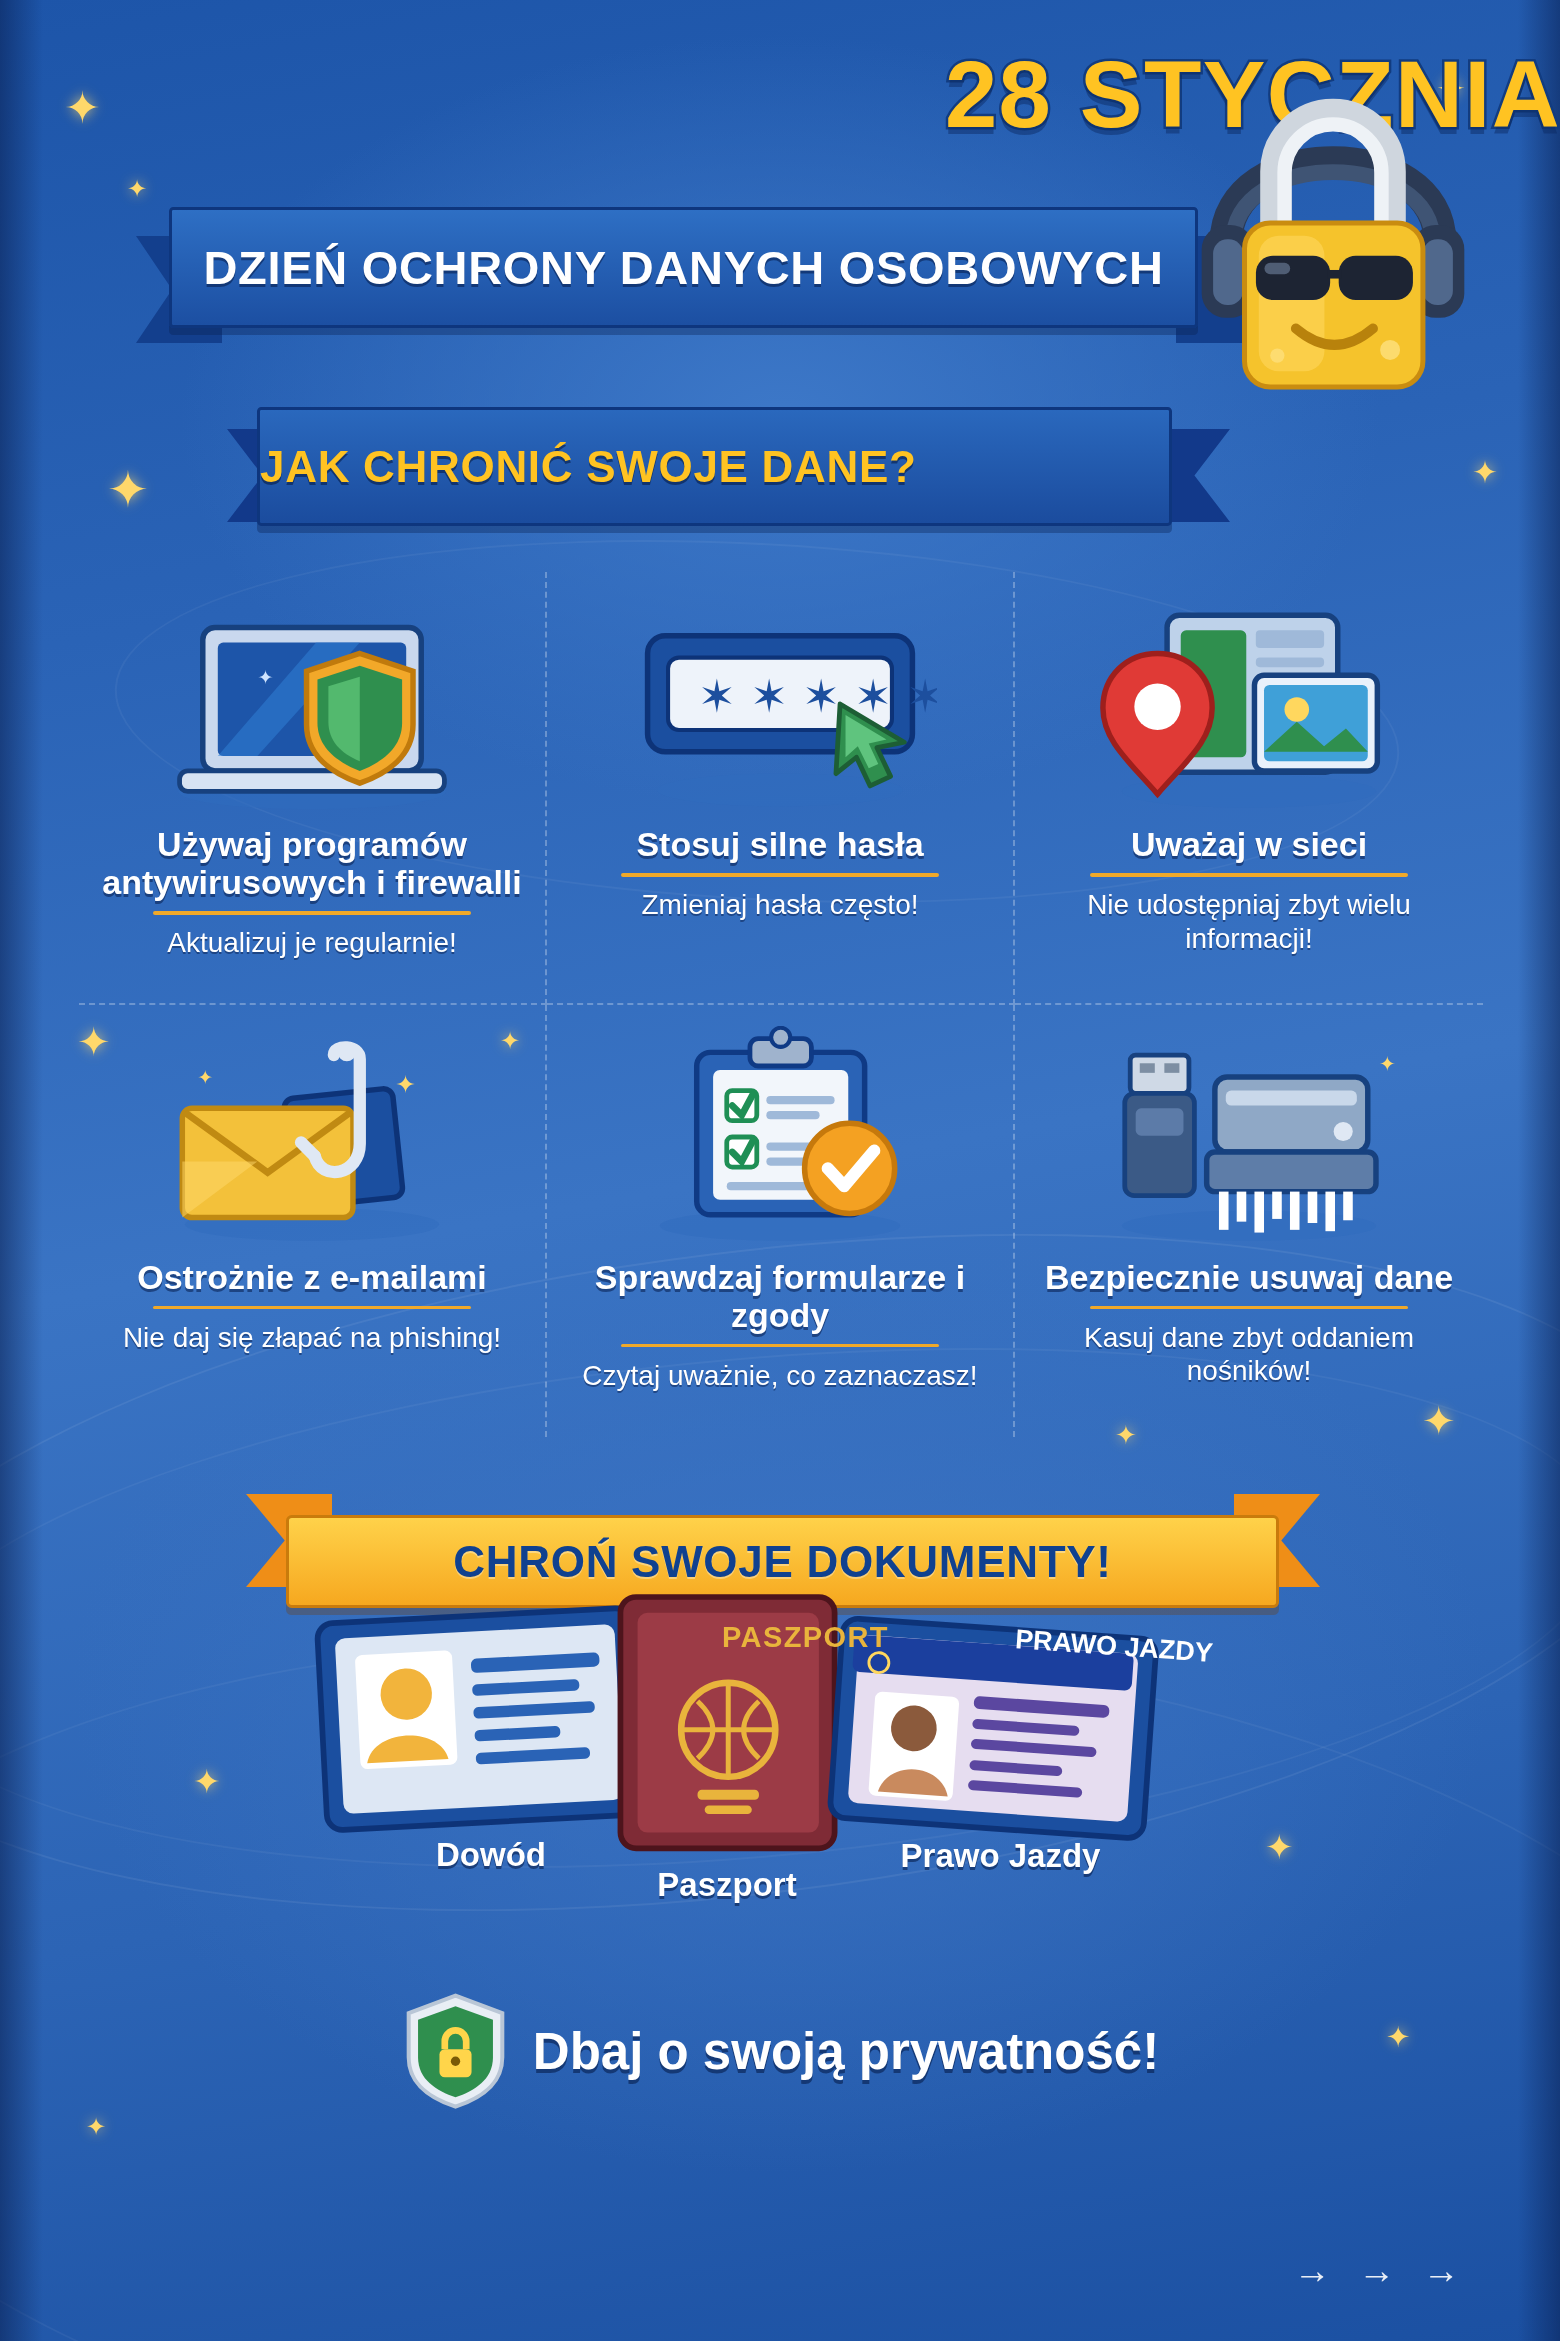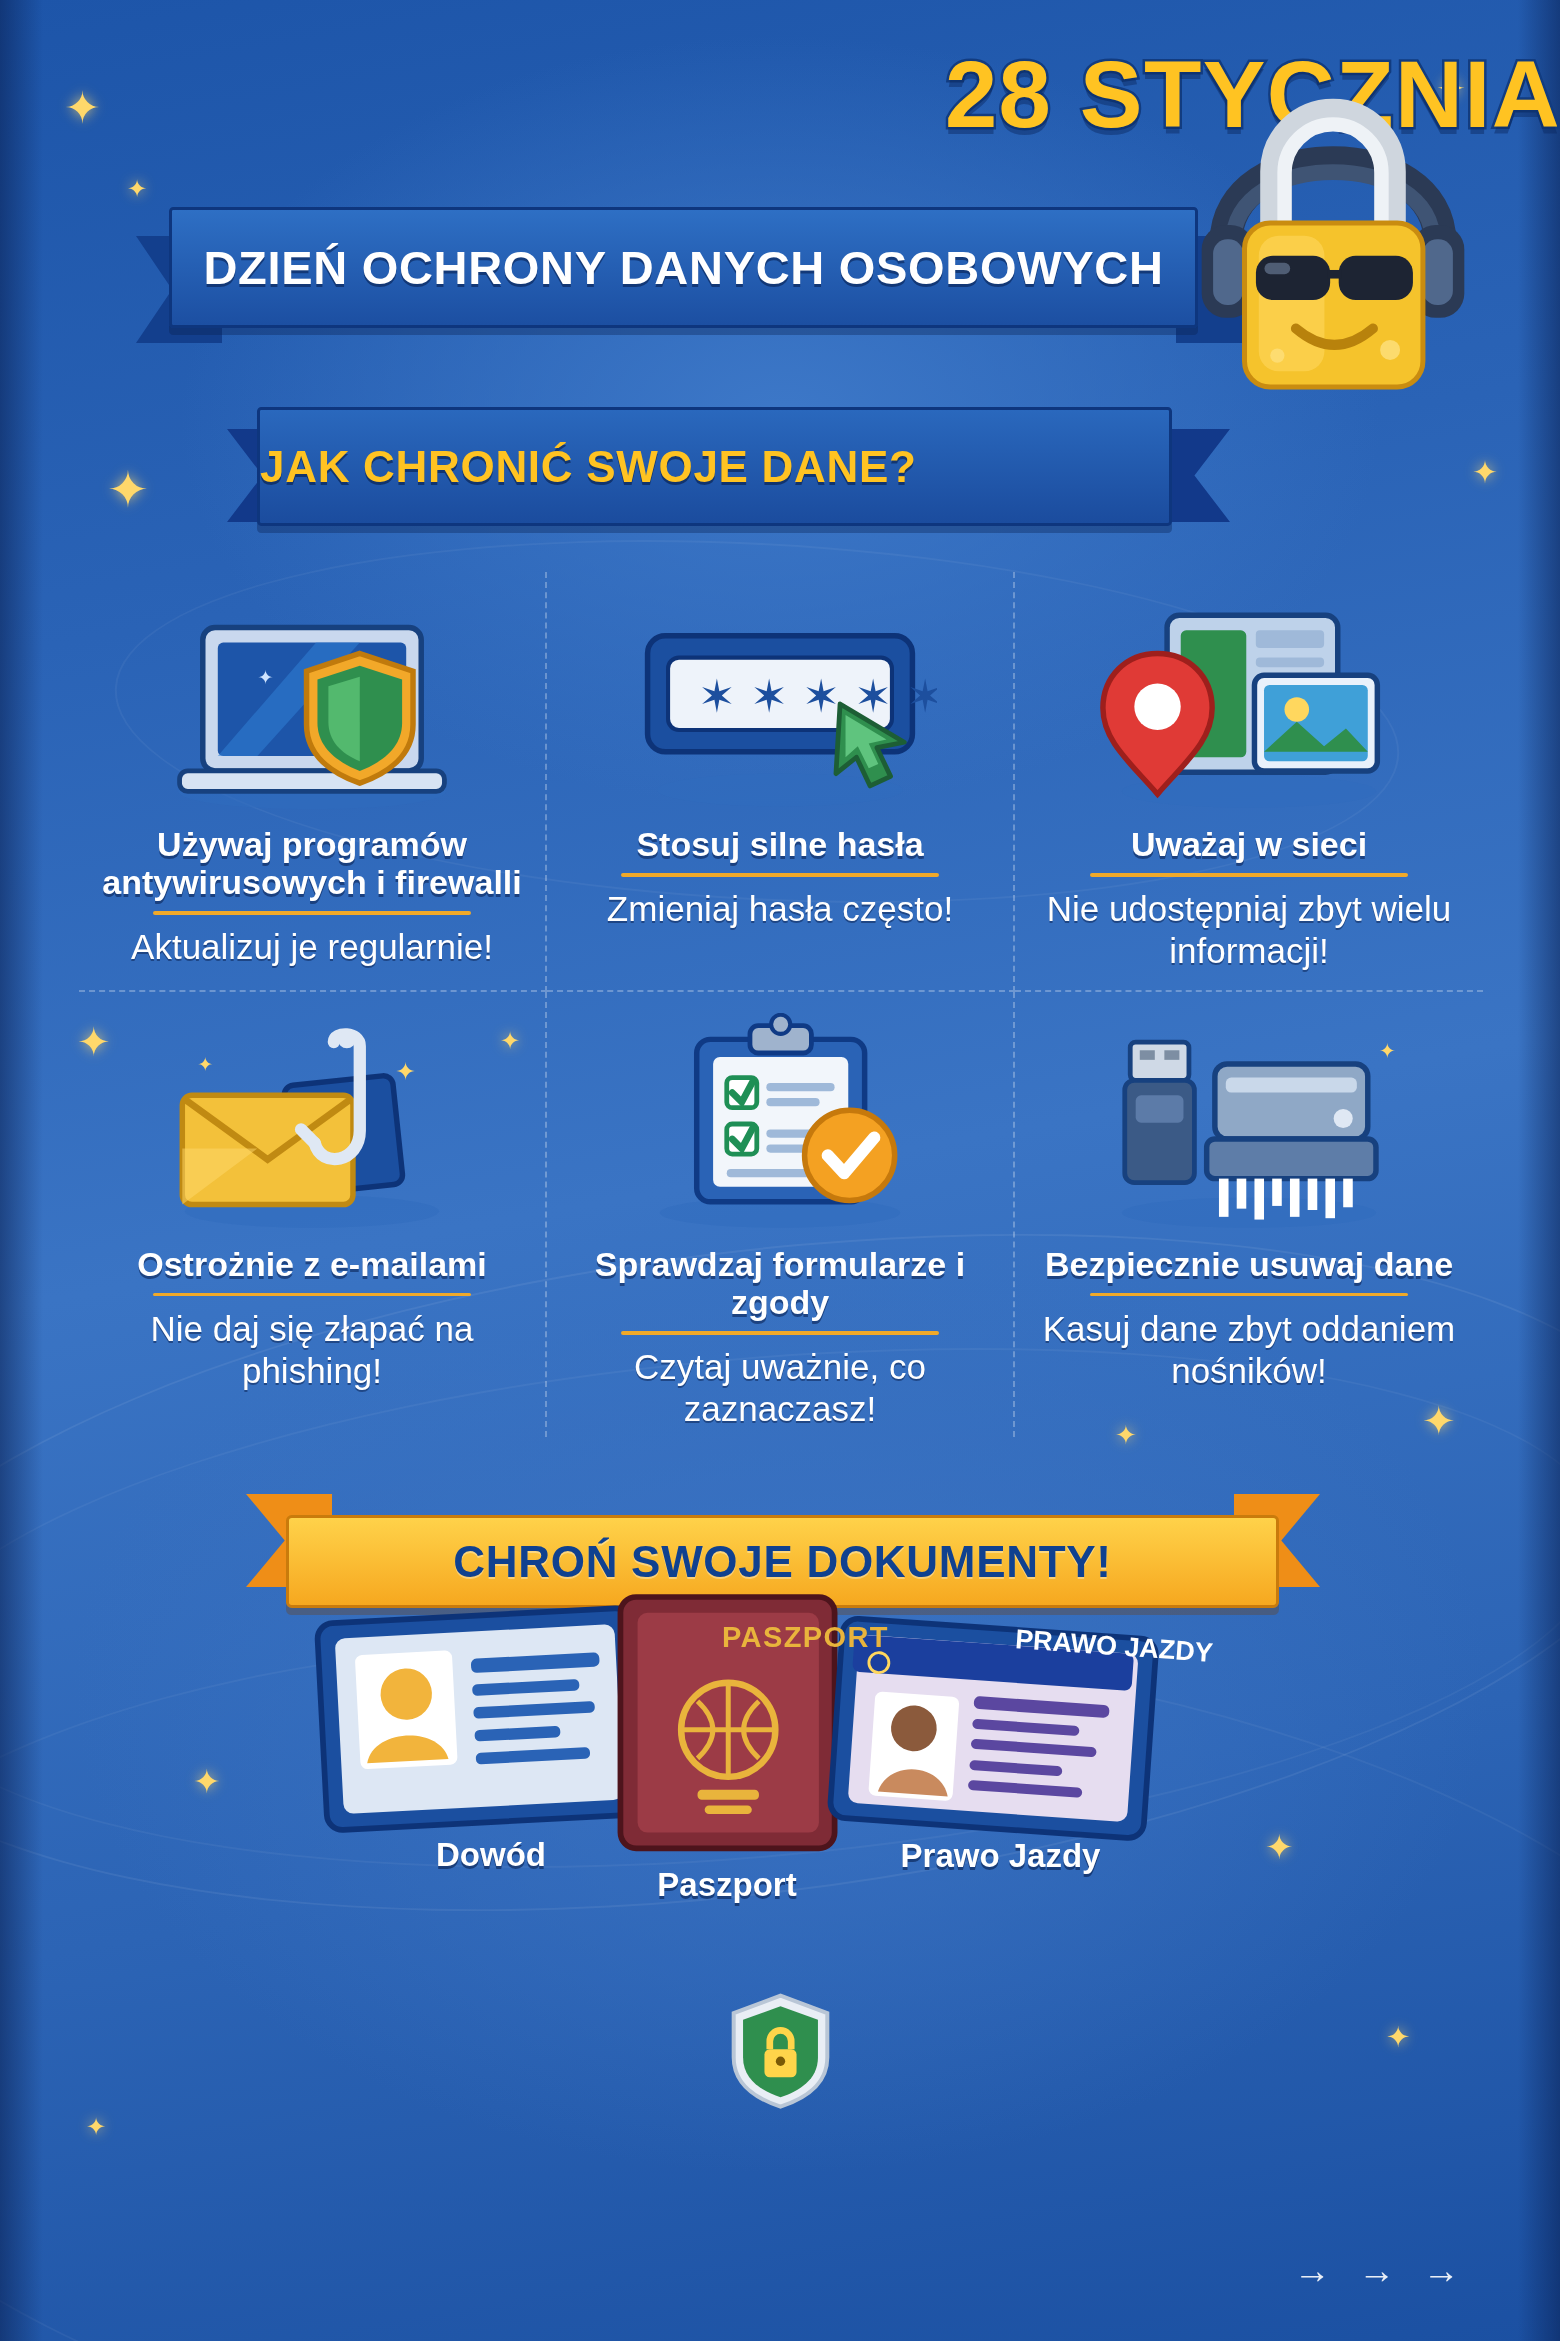--- a/index.html
+++ b/index.html
@@ -121,21 +121,21 @@
   .cell:nth-child(n+4) { border-bottom: none; }
   .art { height: 236px; display: flex; align-items: flex-end; justify-content: center; }
   .cell h3 {
     margin-top: 10px;
     font-size: 34px; font-weight: bold; color: #ffffff; text-align: center;
     line-height: 1.12;
     text-shadow: 0 2.9px 0 rgba(7,30,76,0.55);
   }
   .ul { width: 74%; height: 3.6px; background: #f0a92a; border-radius: 2.1px; margin: 10px 0 11.4px; }
   .cell p {
-    font-size: 35px; color: #ffffff; text-align: center; line-height: 1.2;
+    font-size: 28px; color: #ffffff; text-align: center; line-height: 1.2;
     text-shadow: 0 2.1px 0 rgba(7,30,76,0.5);
   }
 
   
   .docs-banner {
     position: absolute; top: 1472px; left: 286px; width: 993px; height: 93px;
     background: linear-gradient(180deg, #ffd24a 0%, #f6a81f 100%);
     border: 3.6px solid #c97b0c;
     border-radius: 5.7px;
     display: flex; align-items: center; justify-content: center;
@@ -445,17 +445,18 @@
   <div class="footer">
     <span>
       <svg viewBox="0 0 160 180" width="107" height="121">
         <path d="M80 8 L150 34 L150 100 C150 142 116 162 80 174 C44 162 10 142 10 100 L10 34 Z" fill="#e9eef5" stroke="#b9c6d6" stroke-width="6"></path>
         <path d="M80 24 L136 44 L136 100 C136 134 108 150 80 160 C52 150 24 134 24 100 L24 44 Z" fill="#2f8f4e"></path>
         <rect x="56" y="88" width="48" height="42" rx="8" fill="#ffd54a"></rect>
         <path d="M64 88 V76 A16 16 0 0 1 96 76 V88" stroke="#ffd54a" stroke-width="10" fill="none"></path>
         <circle cx="80" cy="106" r="7" fill="#7a5a06"></circle>
       </svg>
     </span>
+    <span class="txt">Dbaj o swoją prywatność!</span>
   </div>
 
   <div class="arrows">→ → →</div>
 </div>
 
 
 </body></html>

